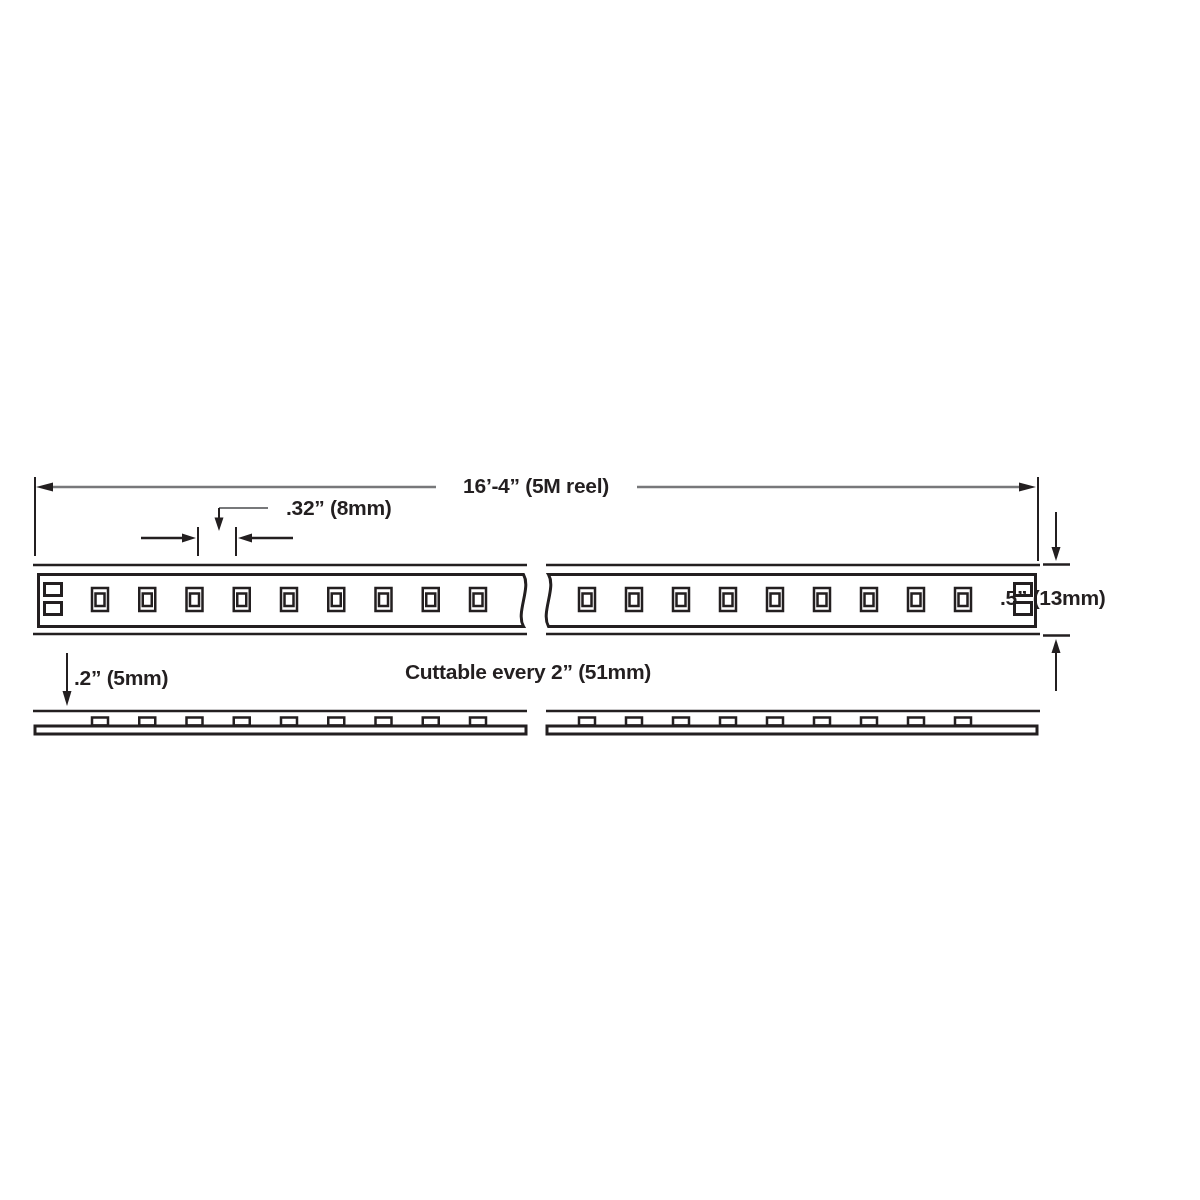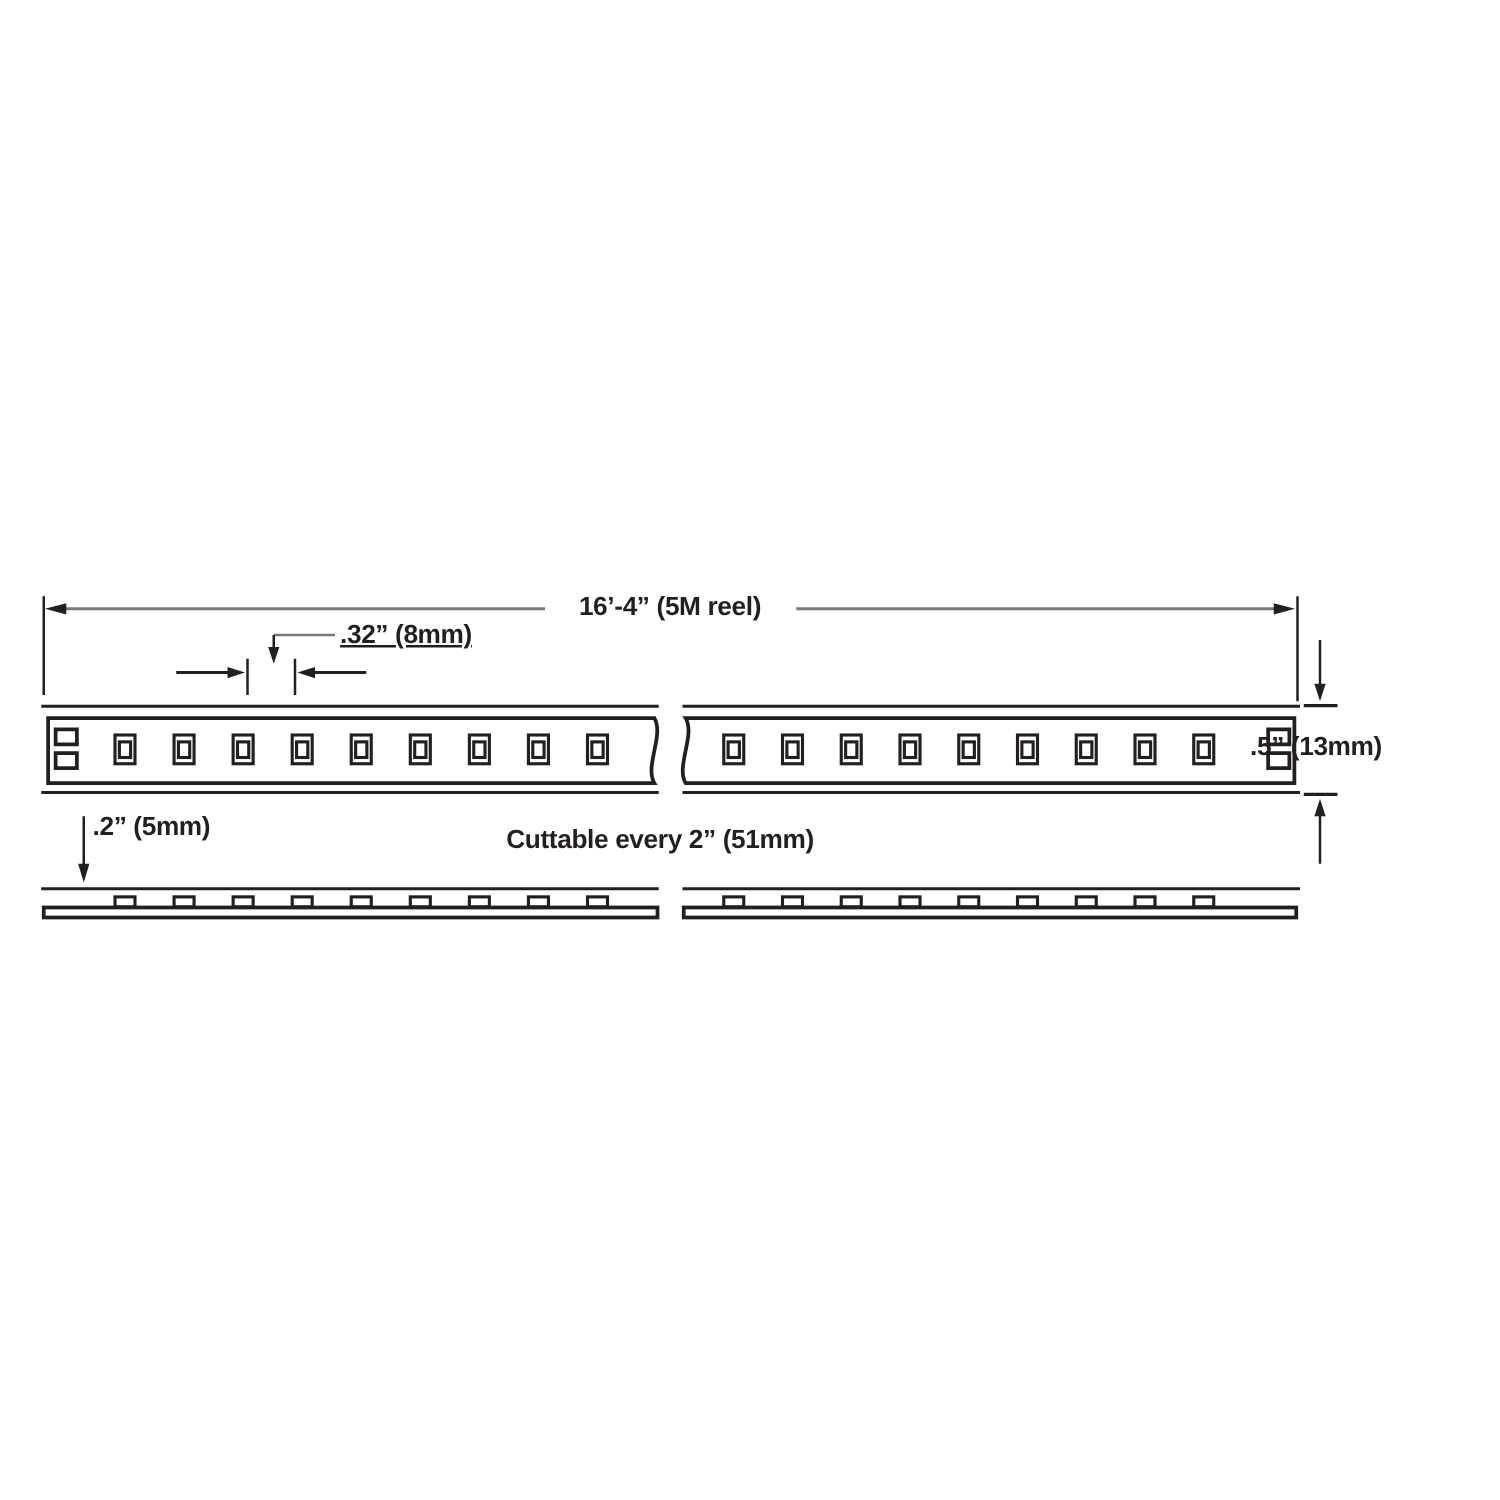--- a/index.html
+++ b/index.html
@@ -144,18 +144,18 @@
           <rect x="861" y="717.5" width="16" height="8"></rect>
           <rect x="908" y="717.5" width="16" height="8"></rect>
           <rect x="955" y="717.5" width="16" height="8"></rect>
         </g>
       <rect x="35" y="726" width="491" height="8" stroke-width="3" fill="#ffffff"></rect>
       <rect x="547" y="726" width="490" height="8" stroke-width="3" fill="#ffffff"></rect>
     </g>
   </svg>
 
   <div class="lbl center" style="left:536px;top:475px;">16’-4” (5M reel)</div>
-  <div class="lbl" style="left:272px;top:497px;text-decoration:underline;">.32” (8mm)</div>
+  <div class="lbl" style="left:286px;top:497px;">.32” (8mm)</div>
   <div class="lbl" style="left:1000px;top:587px;">.5” (13mm)</div>
-  <div class="lbl" style="left:74px;top:651px;">.2” (5mm)</div>
+  <div class="lbl" style="left:74px;top:667px;">.2” (5mm)</div>
   <div class="lbl center" style="left:528px;top:661px;">Cuttable every 2” (51mm)</div>
 
 </div>
 
 </body></html>

